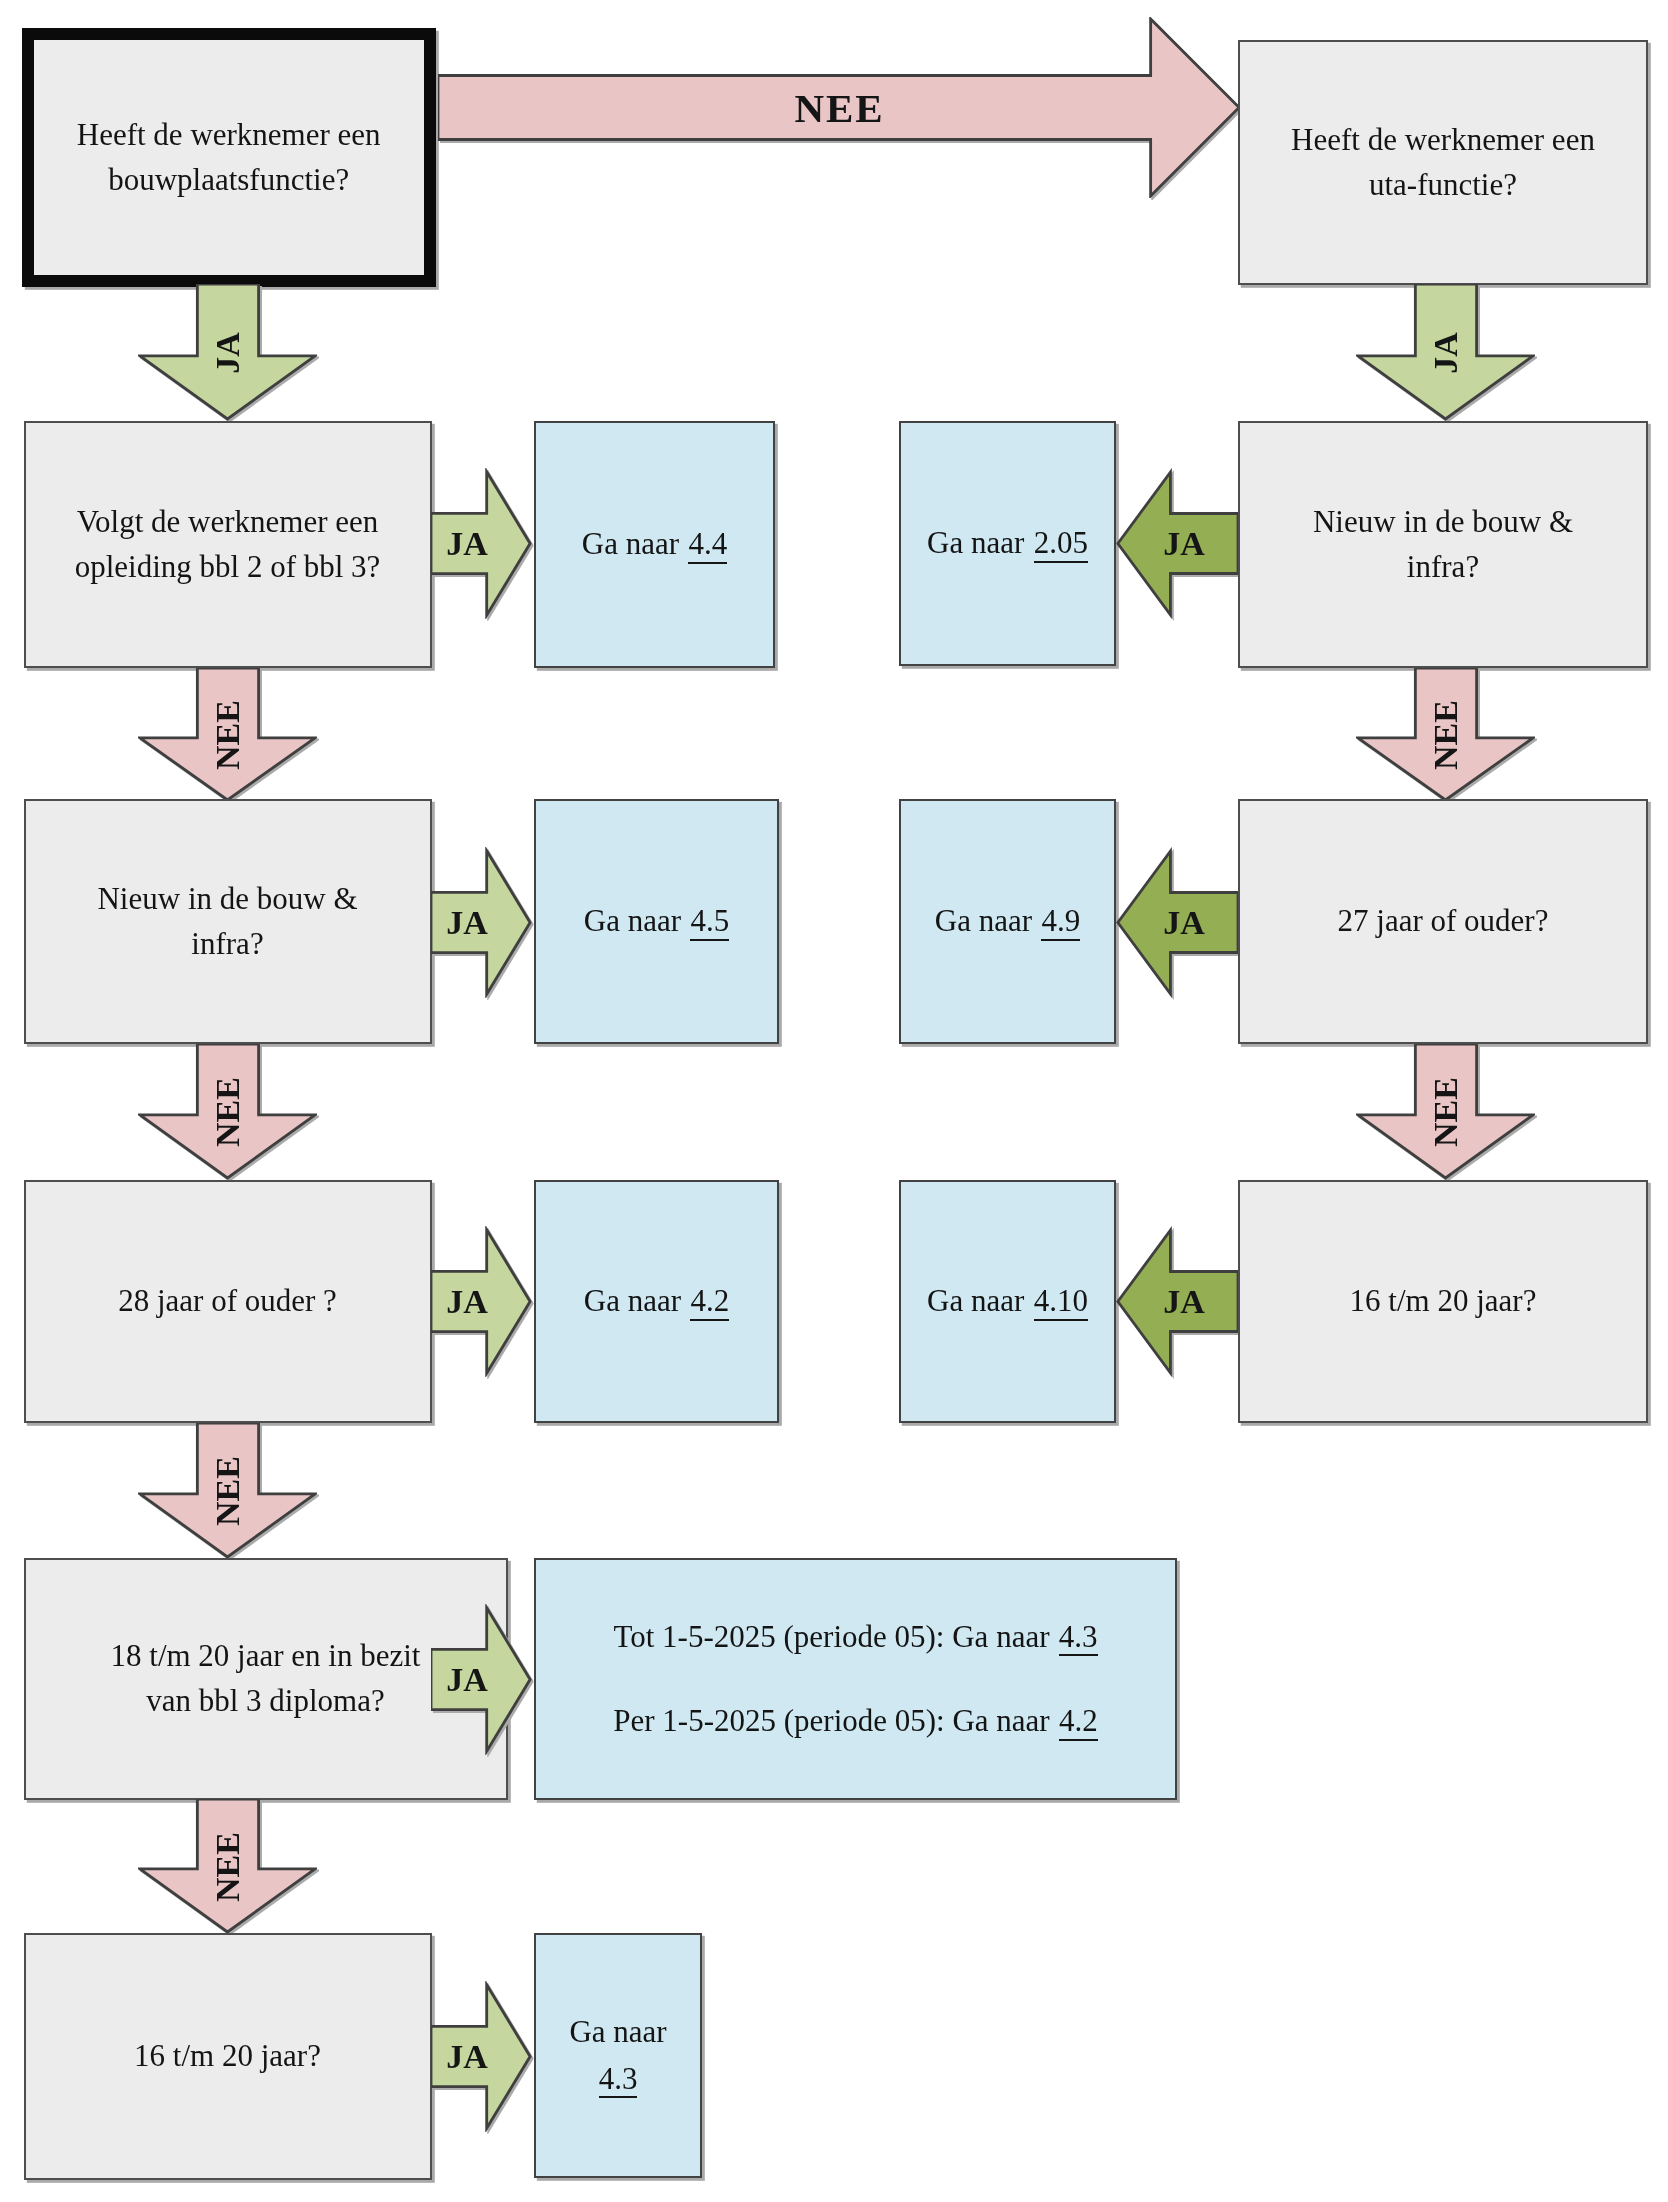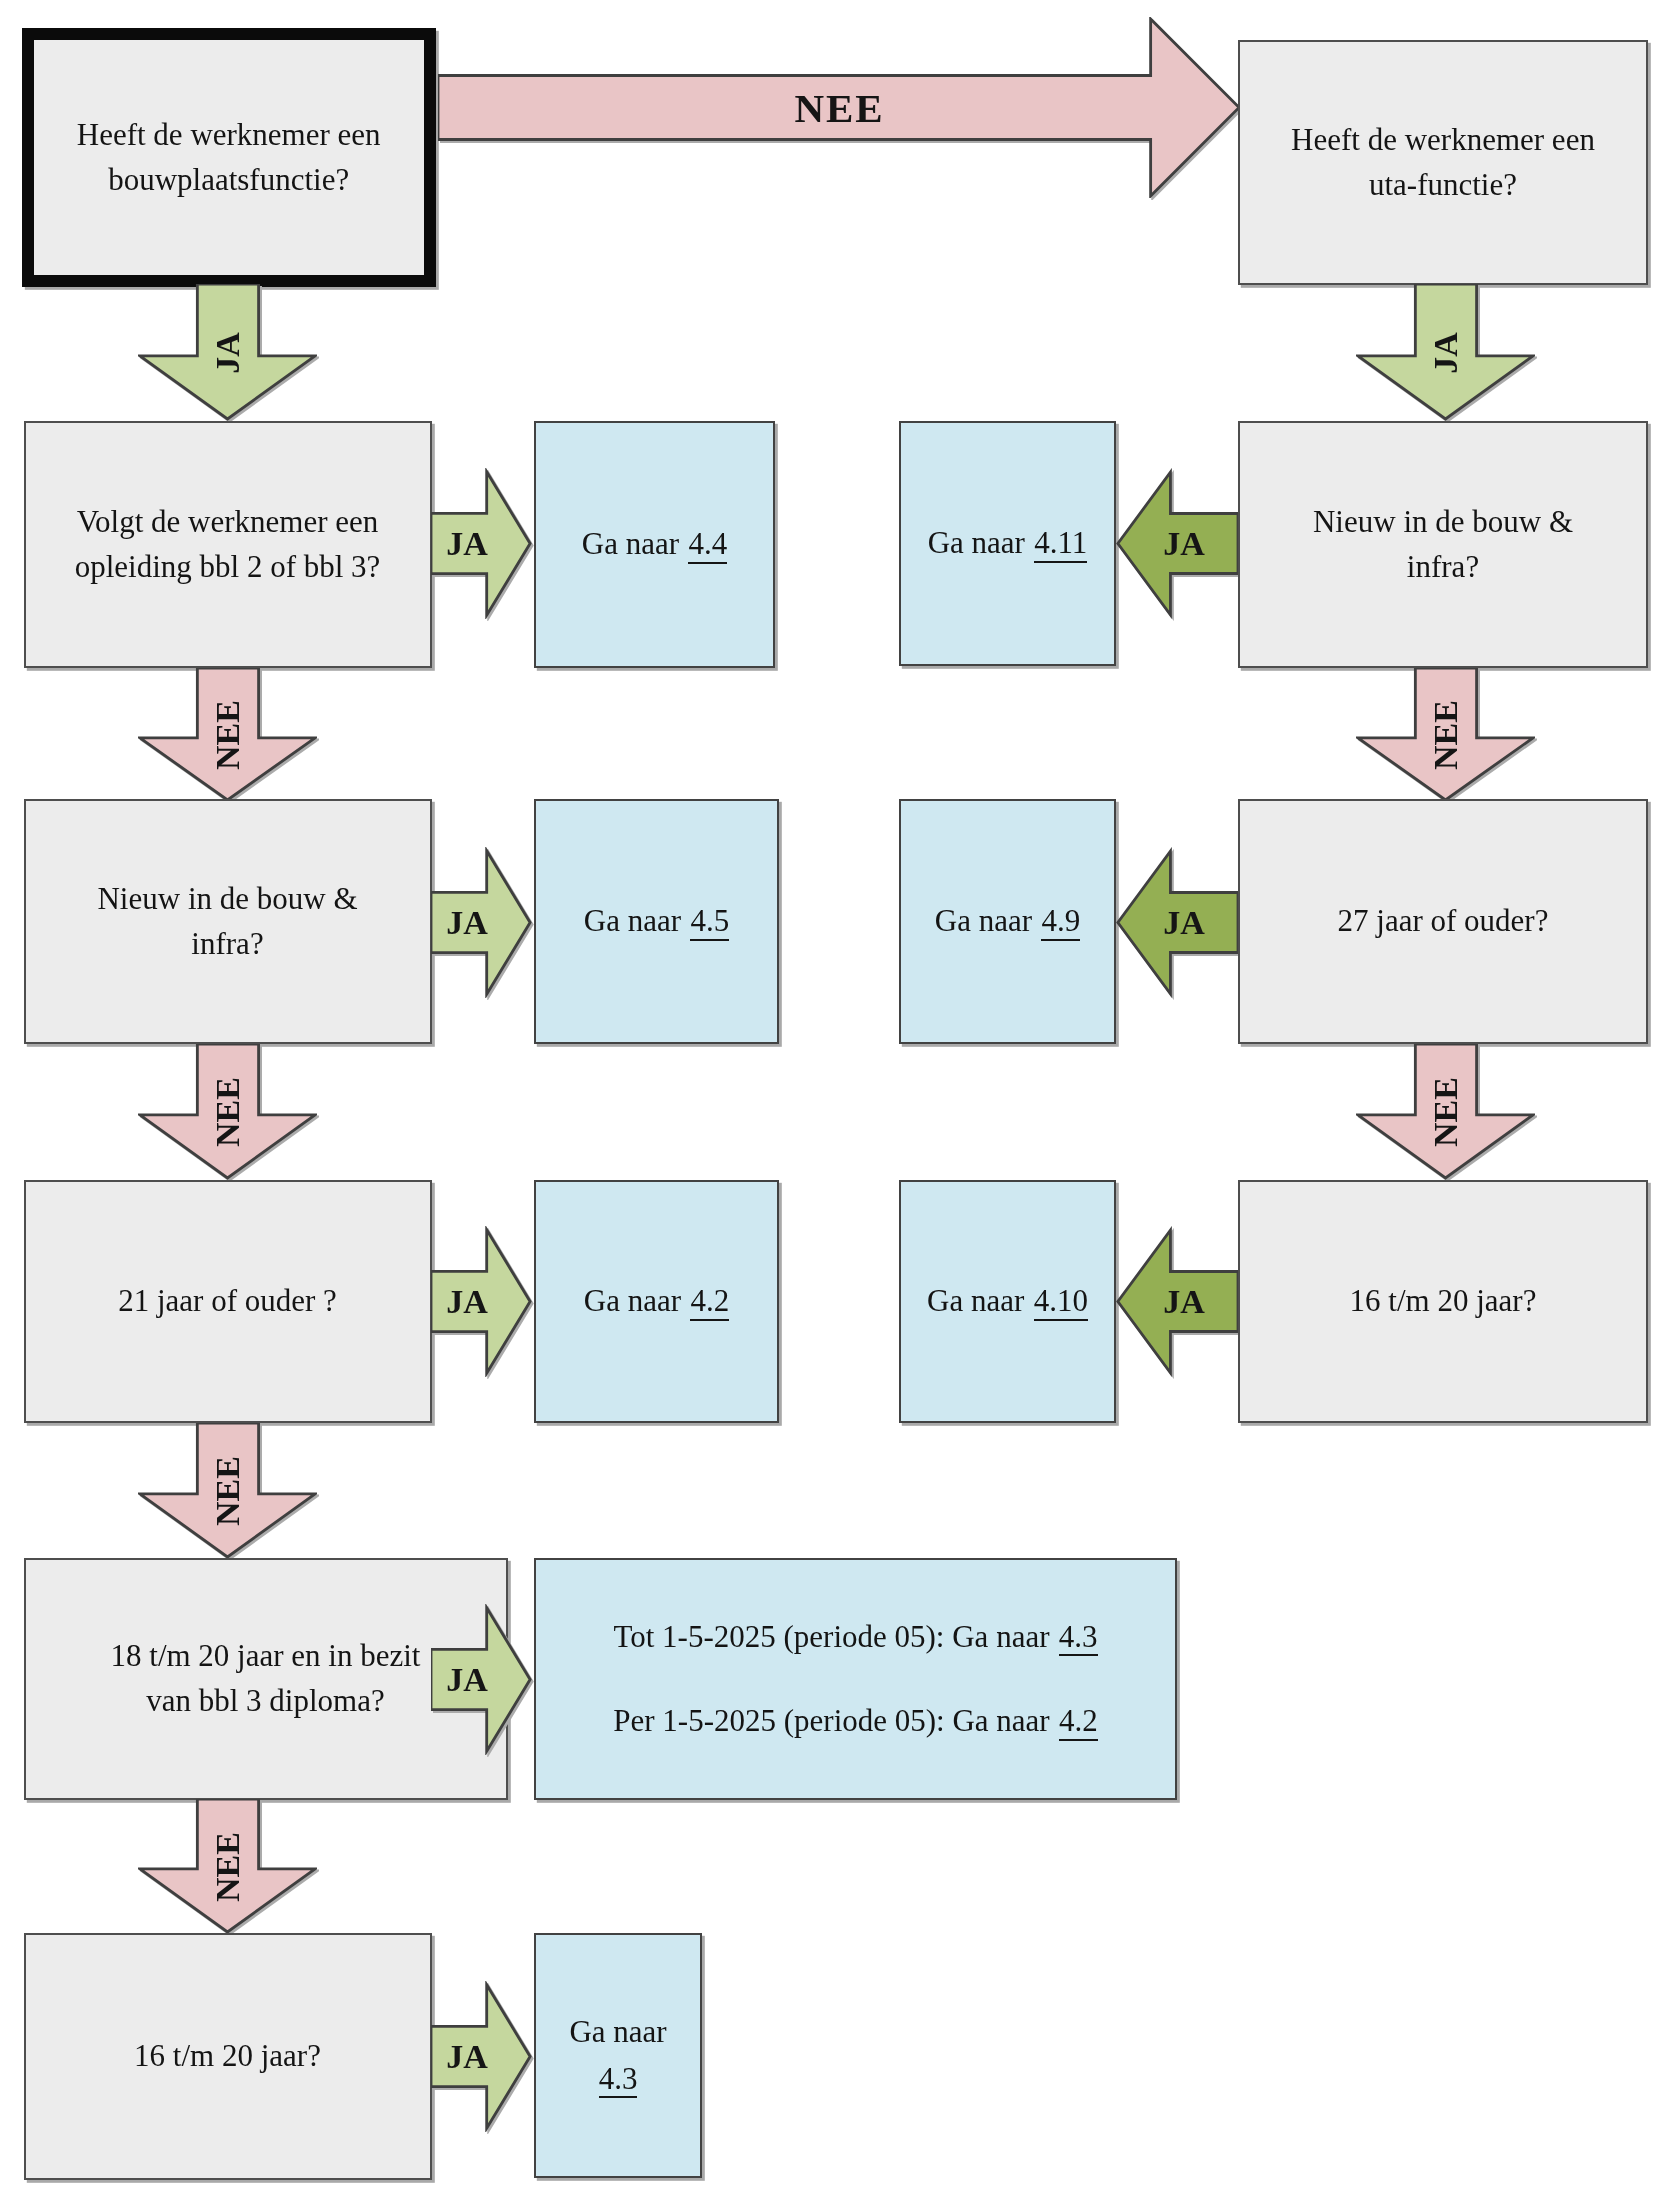--- a/index.html
+++ b/index.html
@@ -109,21 +109,21 @@
   </div>
 
   <div class="tbox" style="left:534px;top:421px;width:241px;height:247px">
     <div>
       <span class="pre">Ga naar</span><span class="ref">4.4</span>
     </div>
   </div>
 
   <div class="tbox" style="left:899px;top:421px;width:217px;height:245px">
     <div>
-      <span class="pre">Ga naar</span><span class="ref">4.11</span>
+      <span class="pre">Ga naar</span><span class="ref">2.05</span>
     </div>
   </div>
 
   <div class="arrow" style="left:1116px;top:468px;width:122px;height:151px">
     <svg width="122" height="151" viewBox="0 0 130 160" class="f-gdark">
       <polygon points="130,48 58,48 58,4 2,80 58,156 58,112 130,112"></polygon>
     </svg>
     <span class="alabel at72">JA</span>
   </div>
 
@@ -189,21 +189,21 @@
   </div>
 
   <div class="arrow" style="left:1356px;top:1044px;width:179px;height:136px">
     <svg width="179" height="136" viewBox="0 0 190 144" class="f-pink">
       <polygon points="63,0 128,0 128,75 188,75 95,142 2,75 63,75"></polygon>
     </svg>
     <span class="alabel vert">NEE</span>
   </div>
 
   <div class="qbox" style="left:23.5px;top:1180px;width:408px;height:243px">
-    <span class="qtext">21 jaar of ouder ?</span>
+    <span class="qtext">28 jaar of ouder ?</span>
   </div>
 
   <div class="arrow" style="left:431px;top:1226px;width:101px;height:151px">
     <svg width="101" height="151" viewBox="0 0 107 160" class="f-glight">
       <polygon points="0,48 59,48 59,4 105,80 59,156 59,112 0,112"></polygon>
     </svg>
     <span class="alabel at38">JA</span>
   </div>
 
   <div class="tbox" style="left:534px;top:1180px;width:245px;height:243px">

